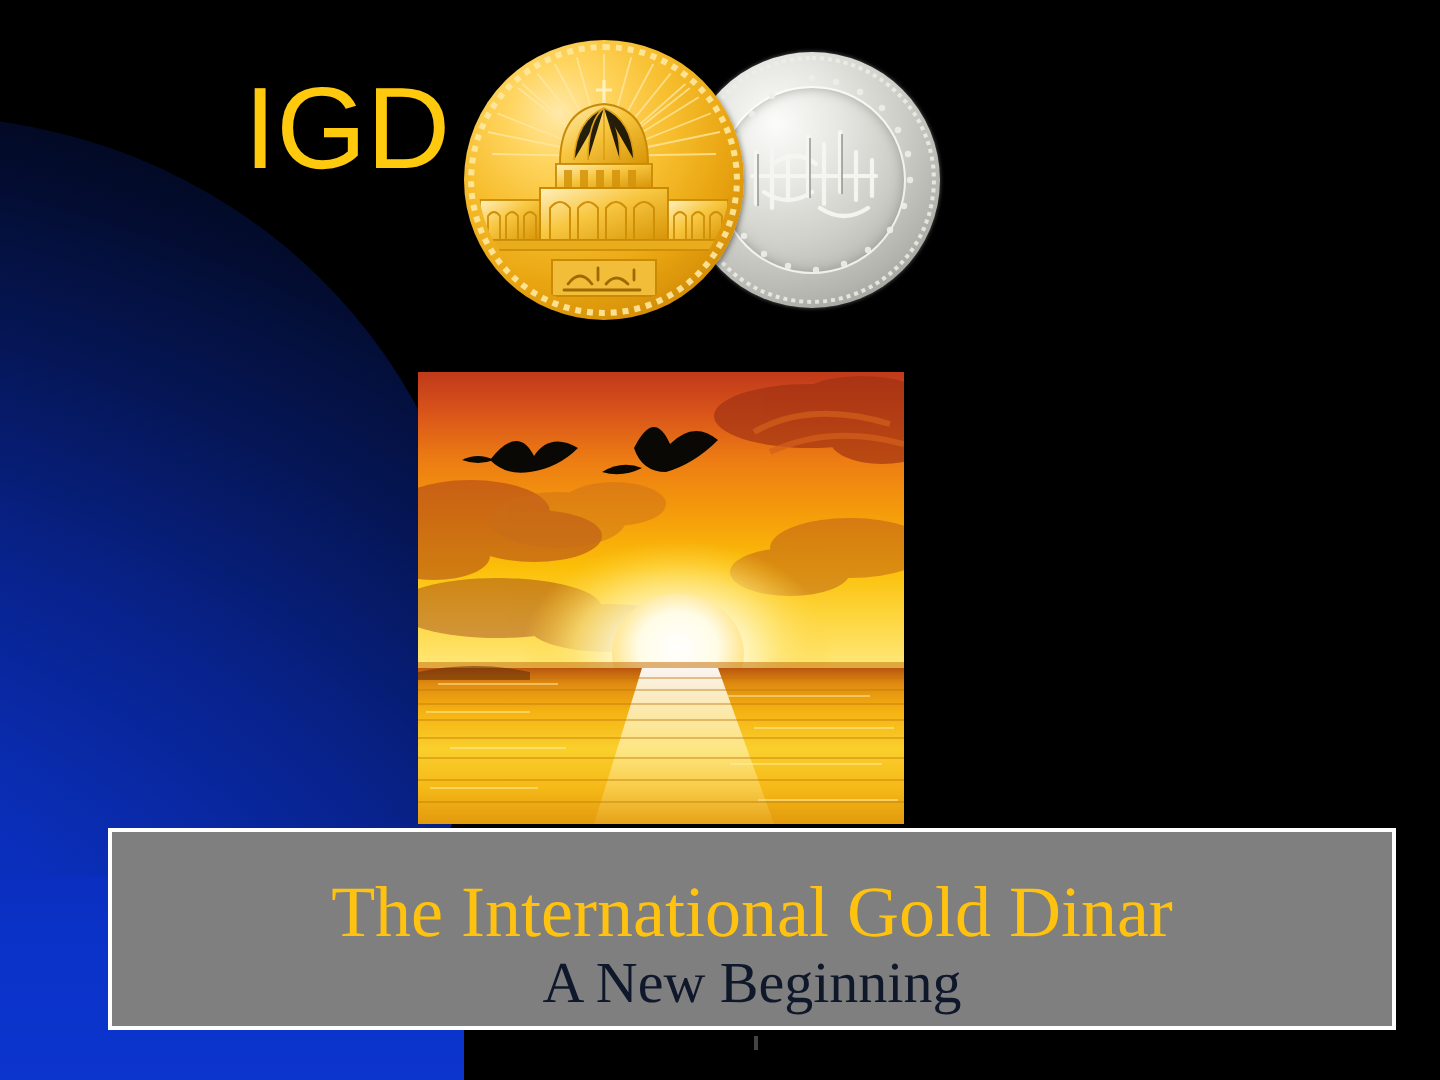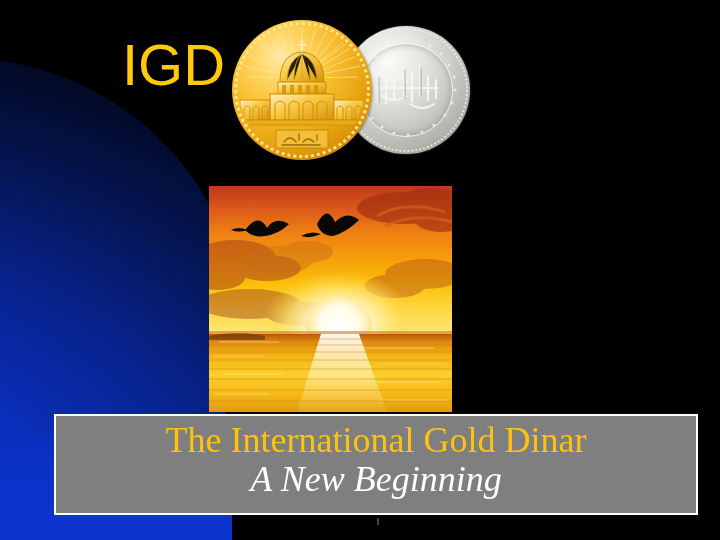--- a/index.html
+++ b/index.html
@@ -162,37 +162,36 @@
     top: 414px;
     width: 644px;
     height: 101px;
     background: #7F7F7F;
     border: 2px solid #FFFFFF;
     box-sizing: border-box;
     display: flex;
     flex-direction: column;
     align-items: center;
     justify-content: flex-start;
-    padding-top: 6px;
+    padding-top: 22px;
   }
   .title-main {
     font-family: "Liberation Serif", "DejaVu Serif", serif;
     font-size: 36px;
     line-height: 1.02;
     color: #FFC20E;
     white-space: nowrap;
   }
   .title-sub {
     font-family: "Liberation Serif", "DejaVu Serif", serif;
-    font-size: 36px;
+    font-size: 29px;
     line-height: 1.05;
-    color: #ffffff;
+    color: #0f172a;
     white-space: nowrap;
     margin-top: 2px;
-    font-style: italic;
   }
   .stray-dot {
     position: absolute;
     left: 377px;
     top: 518px;
     width: 2px;
     height: 7px;
     background: #5a5a5a;
     opacity: .75;
   }

